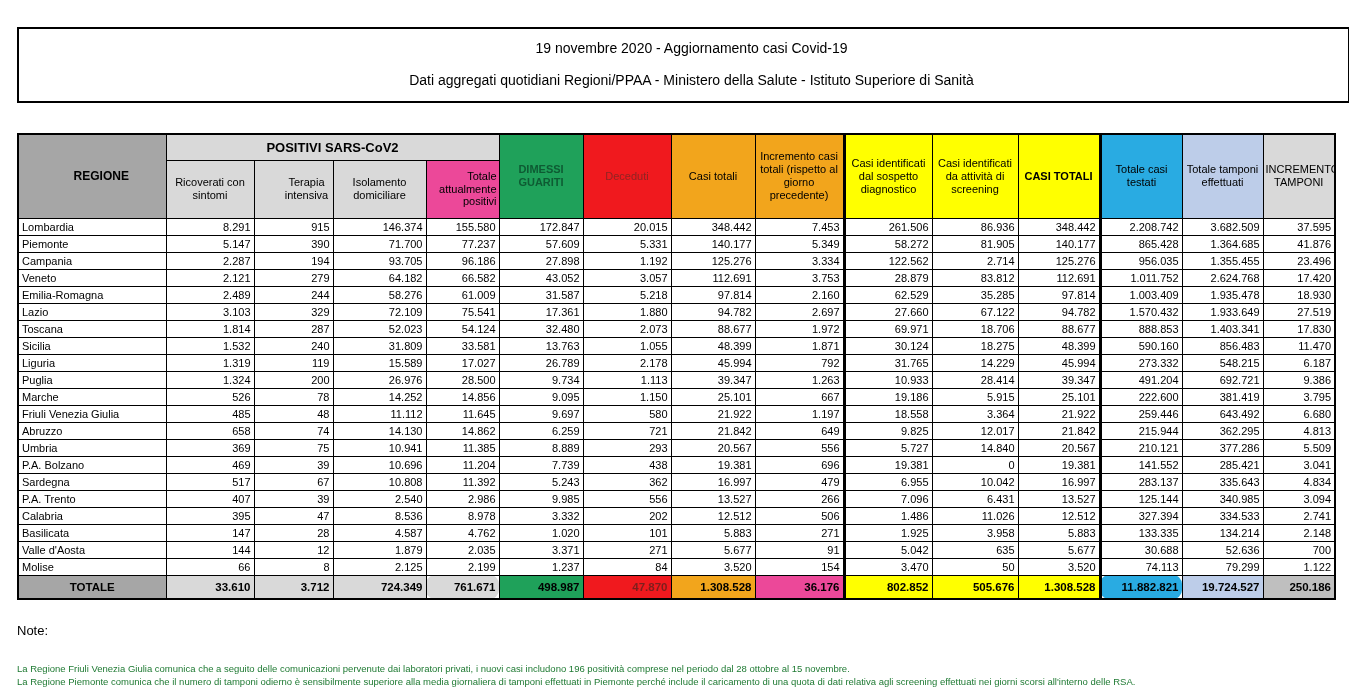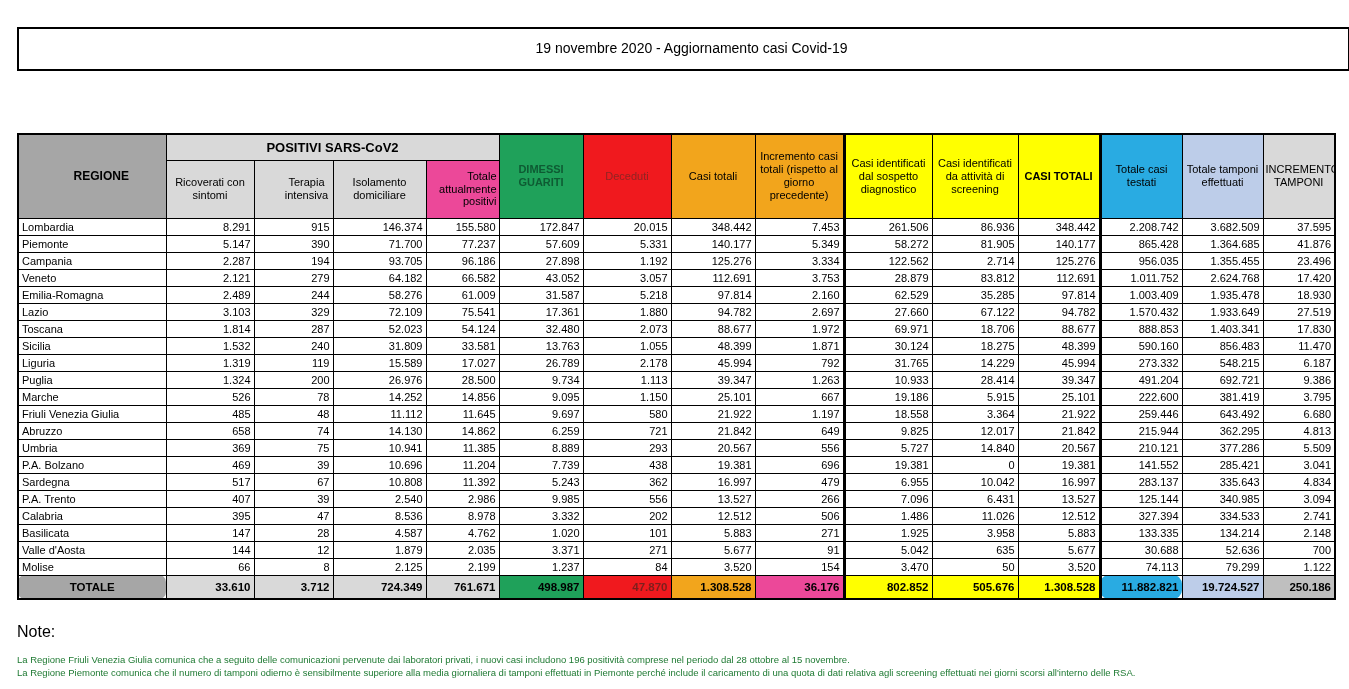--- a/index.html
+++ b/index.html
@@ -26,30 +26,31 @@
   th.th-group{font-weight:bold;font-size:13px;}
   th.bold{font-weight:bold;}
   .thick{border-right:3px solid #000 !important;}
   tbody td{font-size:11px;height:16px;padding:0 3px;background:#fff;}
   td.td-region{text-align:left;}
   td.td-num{text-align:right;}
   tfoot td{font-weight:bold;font-size:11.5px;height:22px;padding:0 3px;border-bottom:2px solid #000;}
   td.td-total-label{text-align:center;}
 
   .notes{position:absolute;left:17px;top:623px;width:1320px;}
-  .notes-heading{font-size:16px;margin-bottom:12px;}
+  .notes-heading{font-size:13px;margin-bottom:24px;}
   .note-line{font-size:9.5px;line-height:13px;}
 </style>
 </head>
 <body>
 
 <div class="page">
 
   <div class="title-box">
     <div class="title-line">19 novembre 2020 - Aggiornamento casi Covid-19</div>
+    <div class="title-line">Dati aggregati quotidiani Regioni/PPAA - Ministero della Salute - Istituto Superiore di Sanità</div>
   </div>
 
   <table class="covid-table">
     <colgroup>
       <col style="width:148px">
         <col style="width:88px">
         <col style="width:79px">
         <col style="width:93px">
       <col style="width:73px">
         <col style="width:84px">
@@ -439,25 +440,25 @@
           <td class="td-num">3.470</td>
           <td class="td-num">50</td>
           <td class="td-num thick">3.520</td>
           <td class="td-num">74.113</td>
           <td class="td-num">79.299</td>
           <td class="td-num">1.122</td>
         </tr>
       </tbody>
     <tfoot id="covid-tfoot">
         <tr>
-          <td class="td-total-label" style="background: rgb(166, 166, 166); border-radius: 7px;">TOTALE</td>
+          <td class="td-total-label" style="background: rgb(166, 166, 166);">TOTALE</td>
           <td class="td-num" style="background: rgb(217, 217, 217); color: rgb(0, 0, 0);">33.610</td>
           <td class="td-num" style="background: rgb(217, 217, 217); color: rgb(0, 0, 0);">3.712</td>
           <td class="td-num" style="background: rgb(217, 217, 217); color: rgb(0, 0, 0);">724.349</td>
-          <td class="td-num" style="background: rgb(217, 217, 217); color: rgb(0, 0, 0);">761.671</td>
+          <td class="td-num" style="background: rgb(217, 217, 217); color: rgb(0, 0, 0); border-radius: 9px;">761.671</td>
           <td class="td-num" style="background: rgb(31, 161, 90); color: rgb(0, 0, 0);">498.987</td>
           <td class="td-num" style="background: rgb(240, 25, 30); color: rgb(124, 31, 29);">47.870</td>
           <td class="td-num" style="background: rgb(242, 165, 28); color: rgb(0, 0, 0);">1.308.528</td>
           <td class="td-num thick" style="background: #ec4899; color: rgb(0, 0, 0);">36.176</td>
           <td class="td-num" style="background: rgb(255, 255, 0); color: rgb(0, 0, 0);">802.852</td>
           <td class="td-num" style="background: rgb(255, 255, 0); color: rgb(0, 0, 0);">505.676</td>
           <td class="td-num thick" style="background: rgb(255, 255, 0); color: rgb(0, 0, 0);">1.308.528</td>
           <td class="td-num" style="background: rgb(41, 171, 226); color: rgb(0, 0, 0); border-radius: 9px;">11.882.821</td>
           <td class="td-num" style="background: rgb(189, 205, 233); color: rgb(0, 0, 0);">19.724.527</td>
           <td class="td-num" style="background: rgb(191, 191, 191); color: rgb(0, 0, 0);">250.186</td>

